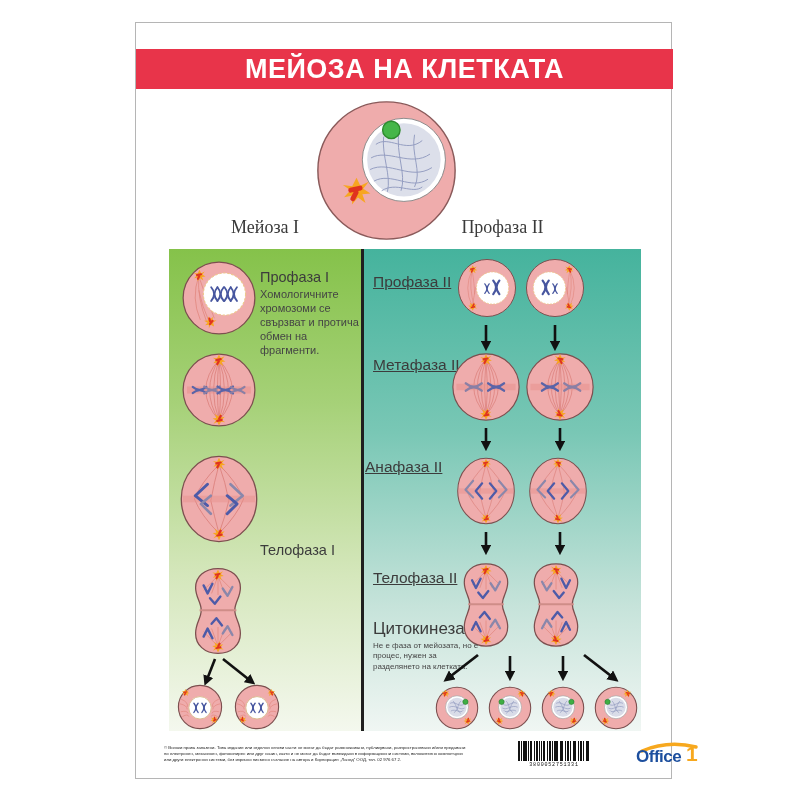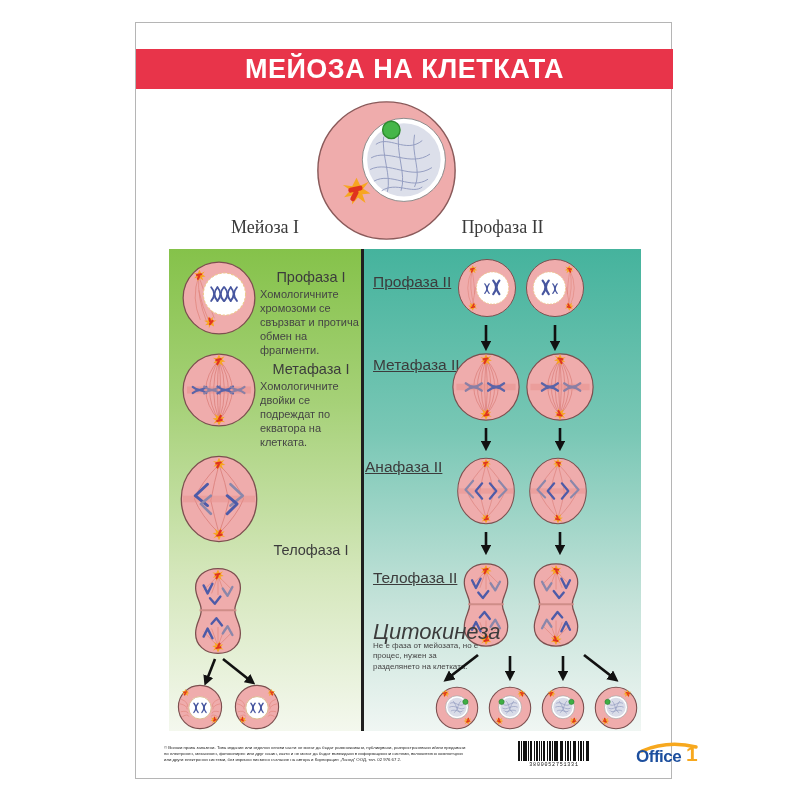--- a/index.html
+++ b/index.html
@@ -7,24 +7,24 @@
   .poster{position:absolute;left:135px;top:22px;width:537px;height:757px;background:#fff;border:1px solid #b5b5b5;box-sizing:border-box;}
   .banner{position:absolute;left:0;top:26px;width:537px;height:40px;background:#e8344a;display:flex;align-items:center;justify-content:center;}
   .banner span{color:#fff;font-size:27px;font-weight:bold;letter-spacing:.5px;}
   .colhead{position:absolute;top:194px;font-size:18px;color:#3a3a3a;text-align:center;font-family:Liberation Serif, serif;}
   .panel{position:absolute;top:226px;height:482px;}
   .panel.left{left:33px;width:192px;background:linear-gradient(180deg,#85c24a 0%,#a6d178 32%,#d5e7bc 68%,#f4f8ee 100%);}
   .panel.right{left:228px;width:277px;background:linear-gradient(180deg,#45b39d 0%,#79c7b5 38%,#c6e3da 74%,#f0f6f3 100%);}
   .divider{position:absolute;left:225px;top:226px;width:2.5px;height:482px;background:#1f1f1f;}
   .cell{position:absolute;}
   .ph-l{position:absolute;width:102px;}
-  .ph-name{font-size:14.5px;color:#3c3c3c;text-align:center;margin-bottom:2px;}
+  .ph-name{font-size:14.5px;color:#3c3c3c;margin-bottom:2px;}
   .ph-desc{font-size:11px;line-height:1.28;color:#454545;}
   .p2-label{position:absolute;font-size:15.5px;color:#3c3c3c;text-decoration:underline;}
-  .cyto-label{position:absolute;font-size:22px;color:#3c3c3c;font-style:italic;}
+  .cyto-label{position:absolute;font-size:17px;color:#3c3c3c;}
   .cyto-desc{position:absolute;width:112px;font-size:8px;line-height:1.3;color:#454545;}
   .arr{position:absolute;}
   .copyright{position:absolute;left:28px;top:722px;width:305px;font-size:4.3px;line-height:1.45;color:#222;}
   .barcode{position:absolute;left:380px;top:718px;width:76px;text-align:center;}
   .bars{height:20px;margin:0 2px;background:
     repeating-linear-gradient(90deg,#111 0 1px,rgba(0,0,0,0) 1px 2.6px),
     repeating-linear-gradient(90deg,#111 0 1.6px,rgba(0,0,0,0) 1.6px 6.2px),#fff;}
   .bars-num{font-family:"Liberation Mono",monospace;font-size:5px;letter-spacing:.8px;color:#111;margin-top:1px;}
   .office{position:absolute;left:468px;top:716px;width:68px;height:32px;margin-left:32px;}
   .office .word{position:absolute;left:0;top:8px;font-size:17px;font-weight:bold;color:#1d4f9e;letter-spacing:-.5px;}
@@ -271,24 +271,20 @@
       <use href="#g-pro1"></use>
     </svg>
   <div class="ph-l" style="left:124px;top:246px">
     <div class="ph-name">Профаза I</div>
     <div class="ph-desc">Хомологичните хромозоми се свързват и протича обмен на фрагменти.</div>
   </div>
 
   <svg class="cell" style="left:44px;top:328px;width:78px;height:78px" viewBox="0 0 100 100">
       <use href="#g-meta1"></use>
     </svg>
-  <div class="ph-l" style="left:124px;top:338px">
-    <div class="ph-name">Метафаза I</div>
-    <div class="ph-desc">Хомологичните двойки се подреждат по екватора на клетката.</div>
-  </div>
 
   <svg class="cell" style="left:42px;top:430px;width:82px;height:92px" viewBox="0 0 100 112">
       <use href="#g-ana1"></use>
     </svg>
 
   <svg class="cell" style="left:50px;top:540px;width:64px;height:96px" viewBox="0 0 80 112">
       <use href="#g-telo"></use>
     </svg>
   <div class="ph-l" style="left:124px;top:519px">
     <div class="ph-name">Телофаза I</div>

